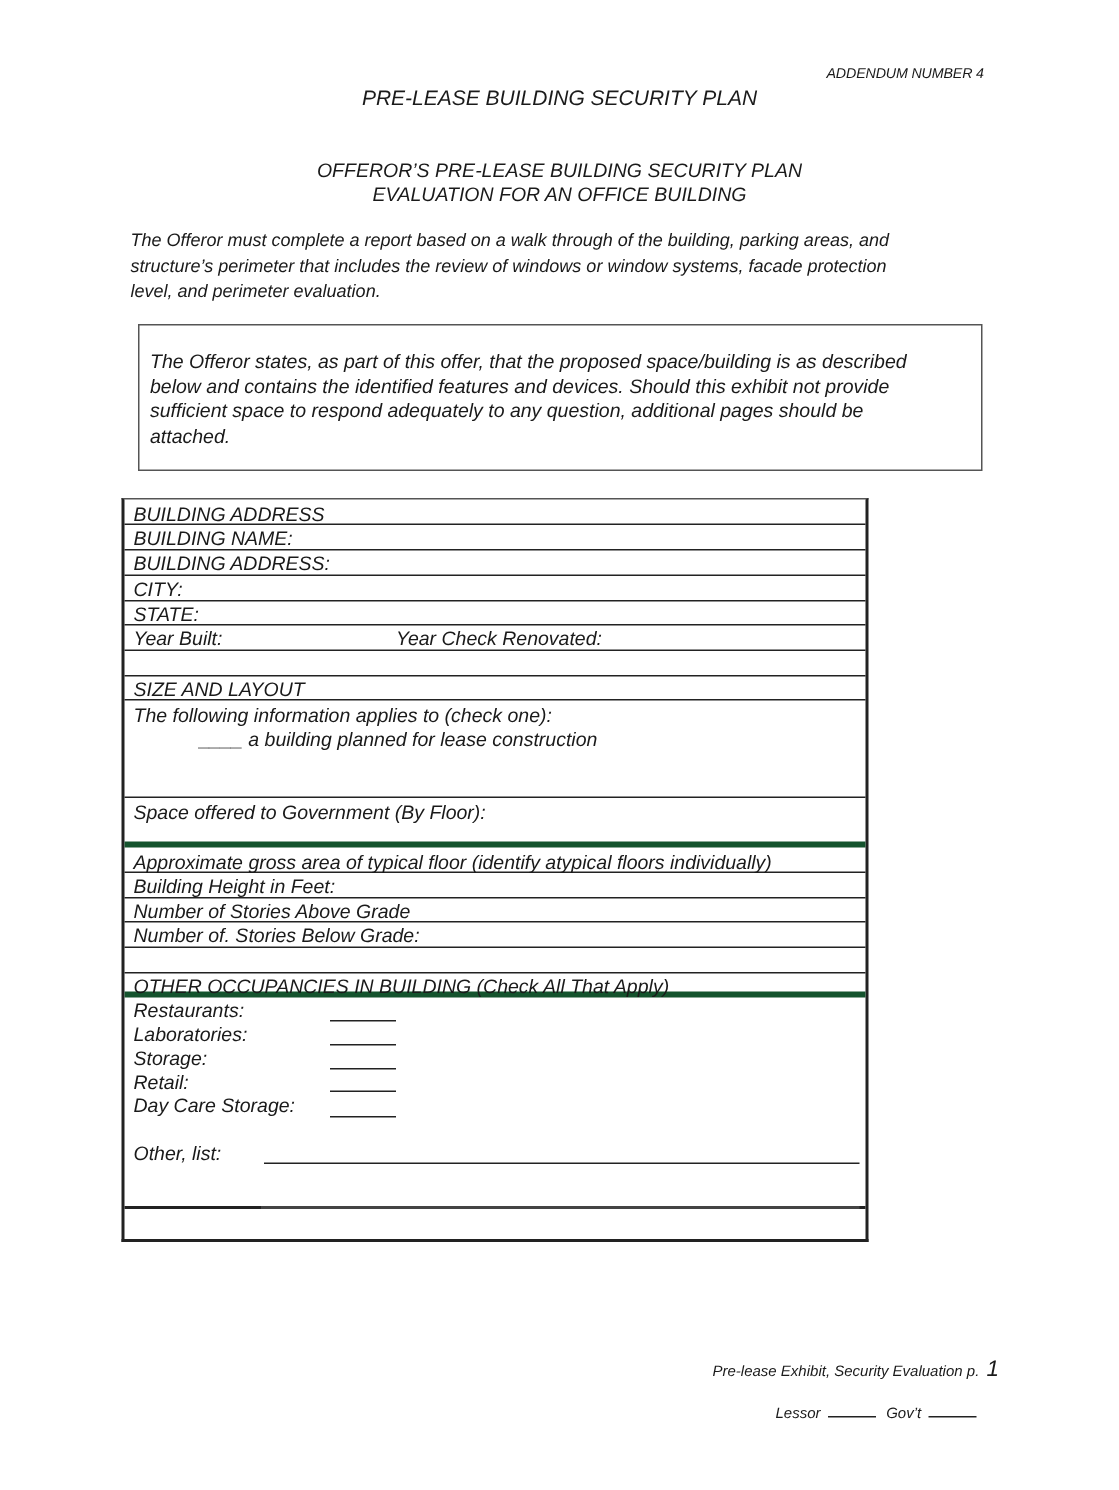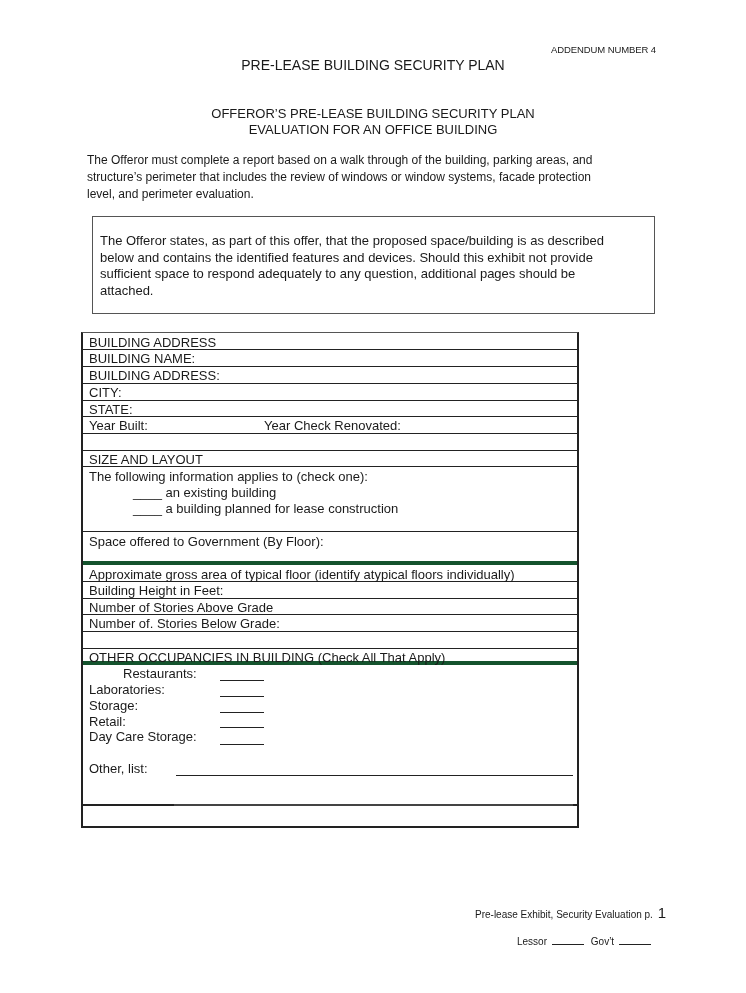--- a/index.html
+++ b/index.html
@@ -3,21 +3,21 @@
 <meta charset="utf-8">
 <style>
   * { box-sizing: border-box; margin: 0; padding: 0; }
   html, body { width: 746px; height: 993px; background: #ffffff; }
   body {
     position: relative;
     font-family: "Liberation Sans", sans-serif;
     color: #1a1a1a;
     overflow: hidden;
   }
-  .abs { position: absolute; }
+  .abs { position: absolute; font-style: italic; }
   #addendum { left: 551px; top: 44px; font-size: 9.5px; letter-spacing: -0.1px; }
   #main-title { left: 0; width: 746px; top: 57px; text-align: center; font-size: 14px; padding-left: 0; }
   #main-title span { display: inline-block; margin-left: 0px; }
   #subtitle { left: 0; width: 746px; top: 106px; text-align: center; font-size: 13px; line-height: 16px; }
   #intro { left: 87px; top: 152px; width: 580px; font-size: 12px; line-height: 17px; }
   #statement-box {
     left: 80px; top: 216px; width: 563px; height: 98px;
     border: 1.5px solid #555; padding: 16px 7px 0 7px;
     font-size: 13px; line-height: 16.5px; margin-left: 12px;
   }
@@ -87,21 +87,20 @@
   <div class="row" style="top:84px;height:17px;padding-top:1px;">
     <span class="txt">Year Built:</span>
     <span class="col2" style="padding-top:1px;">Year Check Renovated:</span>
   </div>
   <div class="row" style="top:101px;height:17px;"></div>
   <div class="row" style="top:118px;height:16px;padding-top:1px;">
     <span class="txt">SIZE AND LAYOUT</span>
   </div>
   <div class="row" style="top:134px;height:65px;padding-top:2px;line-height:16px;">
     <span class="txt">The following information applies to (check one):</span>
-    <span class="indent">____ an existing building</span>
     <span class="indent">____ a building planned for lease construction</span>
   </div>
   <div class="row thin" style="top:199px;height:33px;padding-top:2px;">
     <span class="txt">Space offered to Government (By Floor):</span>
   </div>
   <div class="row" style="top:232px;height:17px;padding-top:2px;">
     <span class="txt">Approximate gross area of typical floor (identify atypical floors individually)</span>
   </div>
   <div class="row" style="top:249px;height:17px;padding-top:1px;">
     <span class="txt">Building Height in Feet:</span>
@@ -111,21 +110,21 @@
   </div>
   <div class="row" style="top:282px;height:17px;padding-top:1px;">
     <span class="txt">Number of. Stories Below Grade:</span>
   </div>
   <div class="row" style="top:299px;height:17px;"></div>
   <div class="row thin" style="top:316px;height:16px;padding-top:1px;">
     <span class="txt">OTHER OCCUPANCIES IN BUILDING (Check All That Apply)</span>
   </div>
 
   <div class="row" style="top:332px;height:141px;border-bottom:2px solid #222;">
-    <div class="occ" style="top:1px;margin-left:34px;">Restaurants:</div>
+    <div class="occ" style="top:1px;">Restaurants:</div>
     <div class="blank" style="left:137px;width:44px;top:15px;"></div>
     <div class="occ" style="top:17px;">Laboratories:</div>
     <div class="blank" style="left:137px;width:44px;top:31px;"></div>
     <div class="occ" style="top:33px;">Storage:</div>
     <div class="blank" style="left:137px;width:44px;top:47px;"></div>
     <div class="occ" style="top:49px;">Retail:</div>
     <div class="blank" style="left:137px;width:44px;top:62px;"></div>
     <div class="occ" style="top:64px;">Day Care Storage:</div>
     <div class="blank" style="left:137px;width:44px;top:79px;"></div>
     <div class="occ" style="top:96px;">Other, list:</div>

